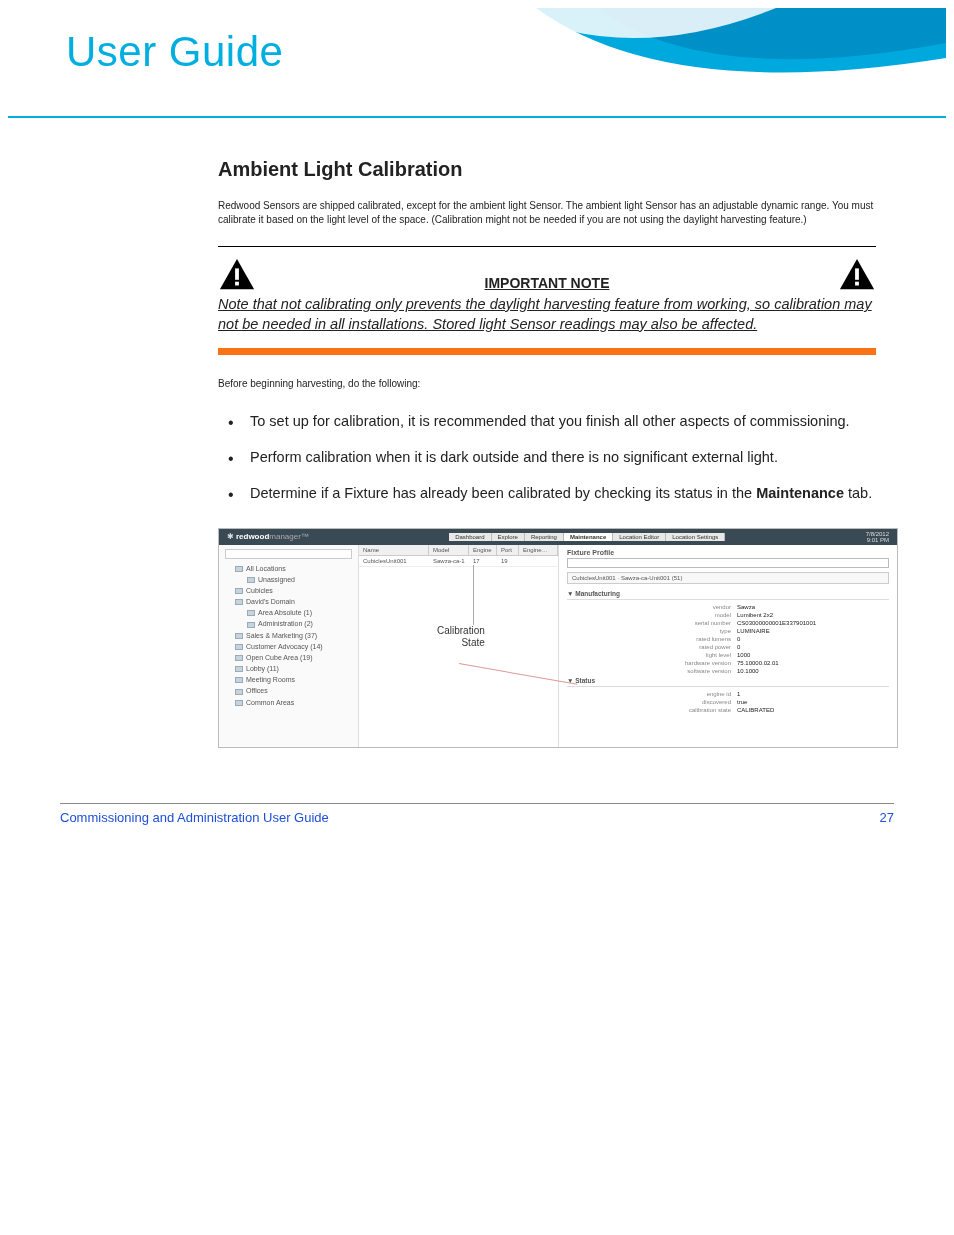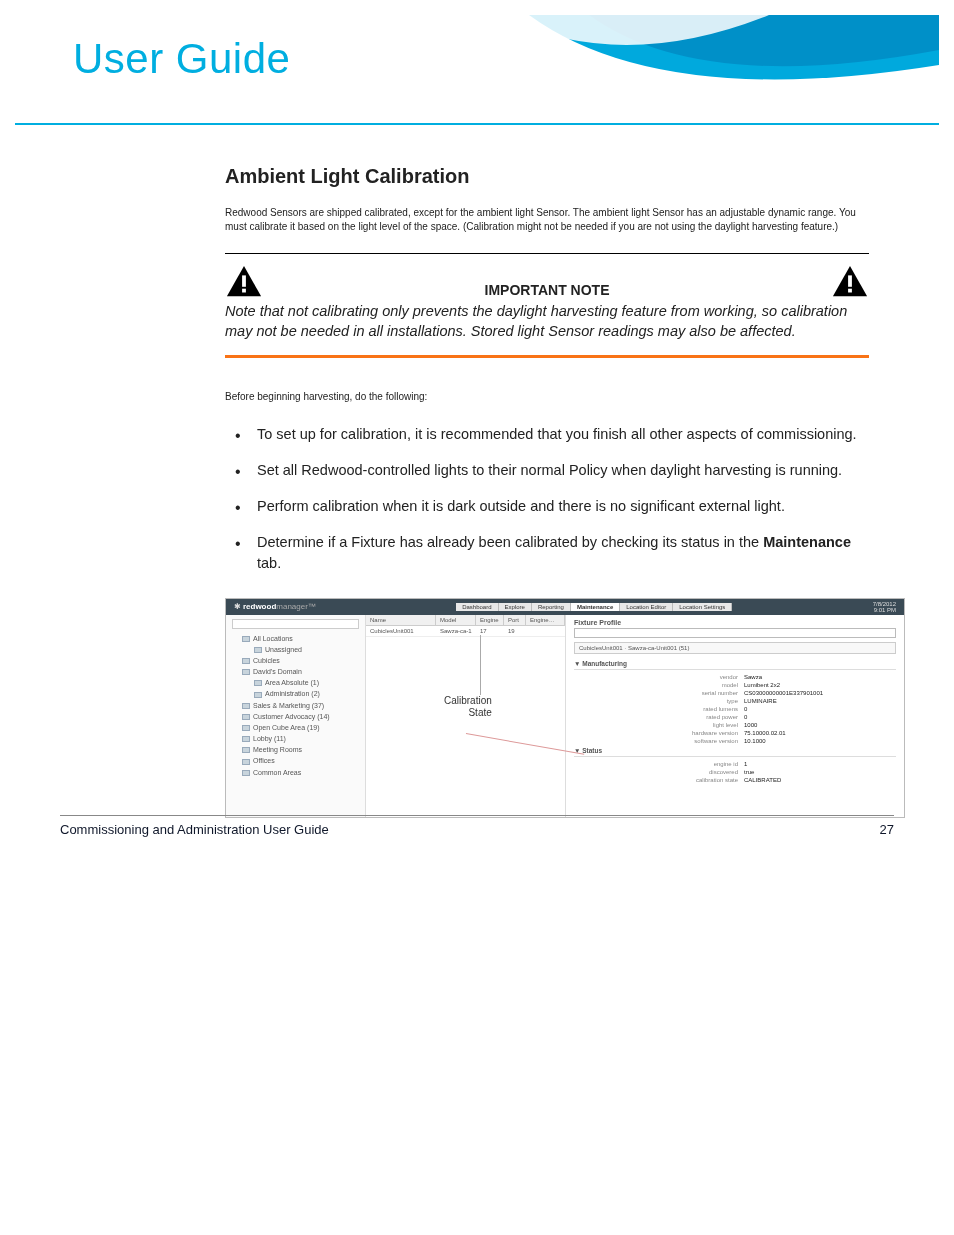--- a/index.html
+++ b/index.html
@@ -1,29 +1,29 @@
 <!DOCTYPE html>
 <html><head>
 <meta charset="utf-8">
 <style>
   * { box-sizing: border-box; margin: 0; padding: 0; }
   html, body { width: 954px; height: 1235px; background: #fff; font-family: Arial, Helvetica, sans-serif; color: #222; }
-  .page { position: relative; width: 954px; height: 869px; padding: 15px; }
+  .page { position: relative; width: 954px; height: 869px; padding: 8px; }
   
   .header { position: relative; height: 110px; border-bottom: 2px solid #00aee0; }
   .header-title { position: absolute; left: 58px; top: 20px; font-size: 42px; font-weight: 300; color: #00aee0; letter-spacing: 0.5px; }
   .swoosh { position: absolute; right: 0; top: 0; width: 500px; height: 110px; overflow: hidden; }
   .swoosh svg { width: 500px; height: 110px; }
   
   .content { padding: 40px 60px 0 60px; }
   .h1 { font-size: 30px; font-weight: 400; color: #222; border-bottom: 1px solid #999; padding-bottom: 6px; margin-bottom: 30px; }
   .body-indent { margin-left: 150px; margin-right: 10px; }
   .h2 { font-size: 20px; font-weight: 700; color: #222; margin-bottom: 18px; }
   .para { font-size: 10px; line-height: 1.35; margin-bottom: 20px; }
-  .note-box { border-top: 1px solid #000; border-bottom: 3px solid #f97316; padding: 10px 0 14px 0; margin-bottom: 32px; }
+  .note-box { border-top: 1px solid #000; border-bottom: 7px solid #f97316; padding: 10px 0 14px 0; margin-bottom: 22px; text-decoration: underline; }
   .note-head { display: flex; align-items: flex-end; justify-content: space-between; margin-bottom: 4px; }
   .note-head .warn { width: 38px; height: 34px; }
   .note-title { font-size: 14px; font-weight: 700; text-align: center; flex: 1; }
   .note-body { font-size: 14.5px; font-style: italic; line-height: 1.35; }
   ul.bullets { list-style: none; padding-left: 28px; }
   ul.bullets li { position: relative; font-size: 14.5px; line-height: 1.45; margin-bottom: 10px; padding-left: 4px; margin-top: 15px; }
   ul.bullets li::before { content: "•"; position: absolute; left: -18px; top: 0; font-size: 16px; }
   .bold { font-weight: 700; }
   
   .shot { margin: 24px 0 0 0; width: 680px; height: 220px; border: 1px solid #bbb; position: relative; font-size: 7px; color: #555; background: #fff; }
@@ -50,21 +50,21 @@
   .callout-line2 { position: absolute; width: 120px; height: 1px; background: #d99; left: 100px; top: 118px; transform: rotate(10deg); transform-origin: left; }
   .shot-right { flex: 1; padding: 4px 8px; }
   .fp-head { font-size: 7px; font-weight: 700; margin-bottom: 2px; }
   .fp-sel { border: 1px solid #bbb; height: 10px; margin-bottom: 4px; background: #fff; }
   .fp-sub { border: 1px solid #ccc; padding: 2px 4px; margin-bottom: 4px; background: #f8f8f8; font-size: 6px; }
   .fp-section { font-size: 6.5px; font-weight: 700; padding: 2px 0; border-bottom: 1px solid #ddd; margin-bottom: 3px; }
   .kv { display: flex; font-size: 6px; padding: 1px 0; }
   .kv .k { width: 170px; text-align: right; color: #888; padding-right: 6px; }
   .kv .v { color: #222; }
   
-  .footer { position: absolute; bottom: 32px; left: 60px; right: 60px; border-top: 1px solid #888; padding-top: 6px; display: flex; justify-content: space-between; font-size: 13px; color: #0f172a; }
+  .footer { position: absolute; bottom: 44px; left: 60px; right: 60px; border-top: 1px solid #888; padding-top: 6px; display: flex; justify-content: space-between; font-size: 13px; color: #1d4ed8; }
 </style>
 </head>
 <body>
 
 <div class="page">
 
   <div class="header">
     <div class="header-title">User Guide</div>
     <div class="swoosh">
       <svg viewBox="0 0 500 110">
@@ -100,21 +100,20 @@
               </svg>
           </span>
         </div>
         <div class="note-body">Note that not calibrating only prevents the daylight harvesting feature from working, so calibration may not be needed in all installations. Stored light Sensor readings may also be affected.</div>
       </div>
 
       <p class="para">Before beginning harvesting, do the following:</p>
 
       <ul class="bullets">
         <li>To set up for calibration, it is recommended that you finish all other aspects of commissioning.</li>
-        <li>Set all Redwood-controlled lights to their normal Policy when daylight harvesting is running.</li>
         <li>Perform calibration when it is dark outside and there is no significant external light.</li>
         <li>
           <span>Determine if a Fixture has already been calibrated by checking its status in the </span><span class="bold">Maintenance</span><span> tab.</span>
         </li>
       </ul>
 
       <div class="shot">
         <div class="shot-top">
           <span class="shot-logo">✱ <b>redwood</b><span class="light">manager™</span></span>
           <span class="shot-tabs">

